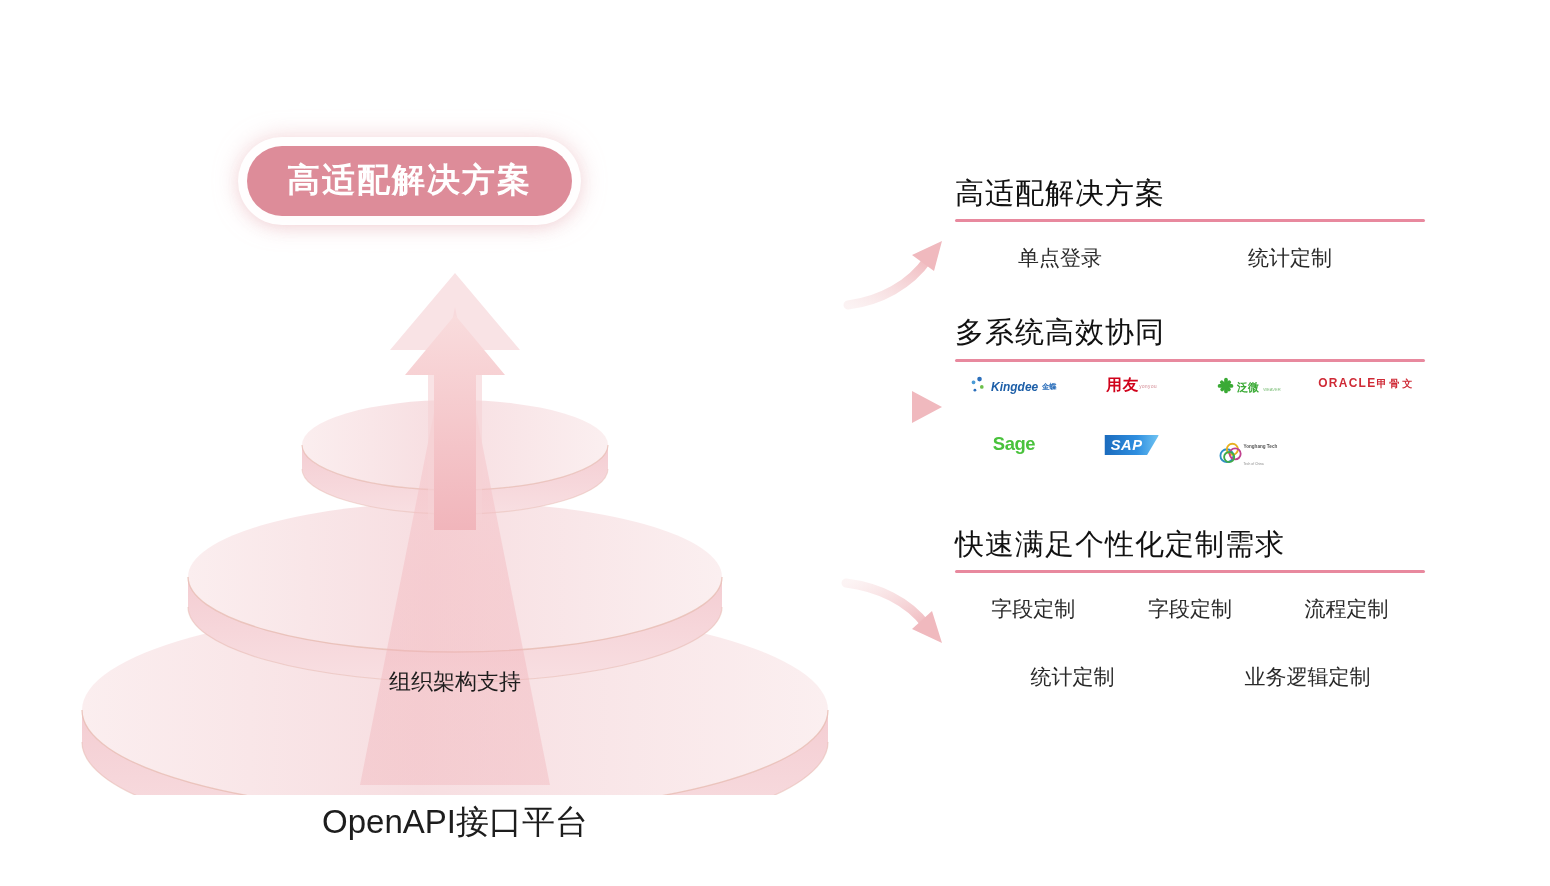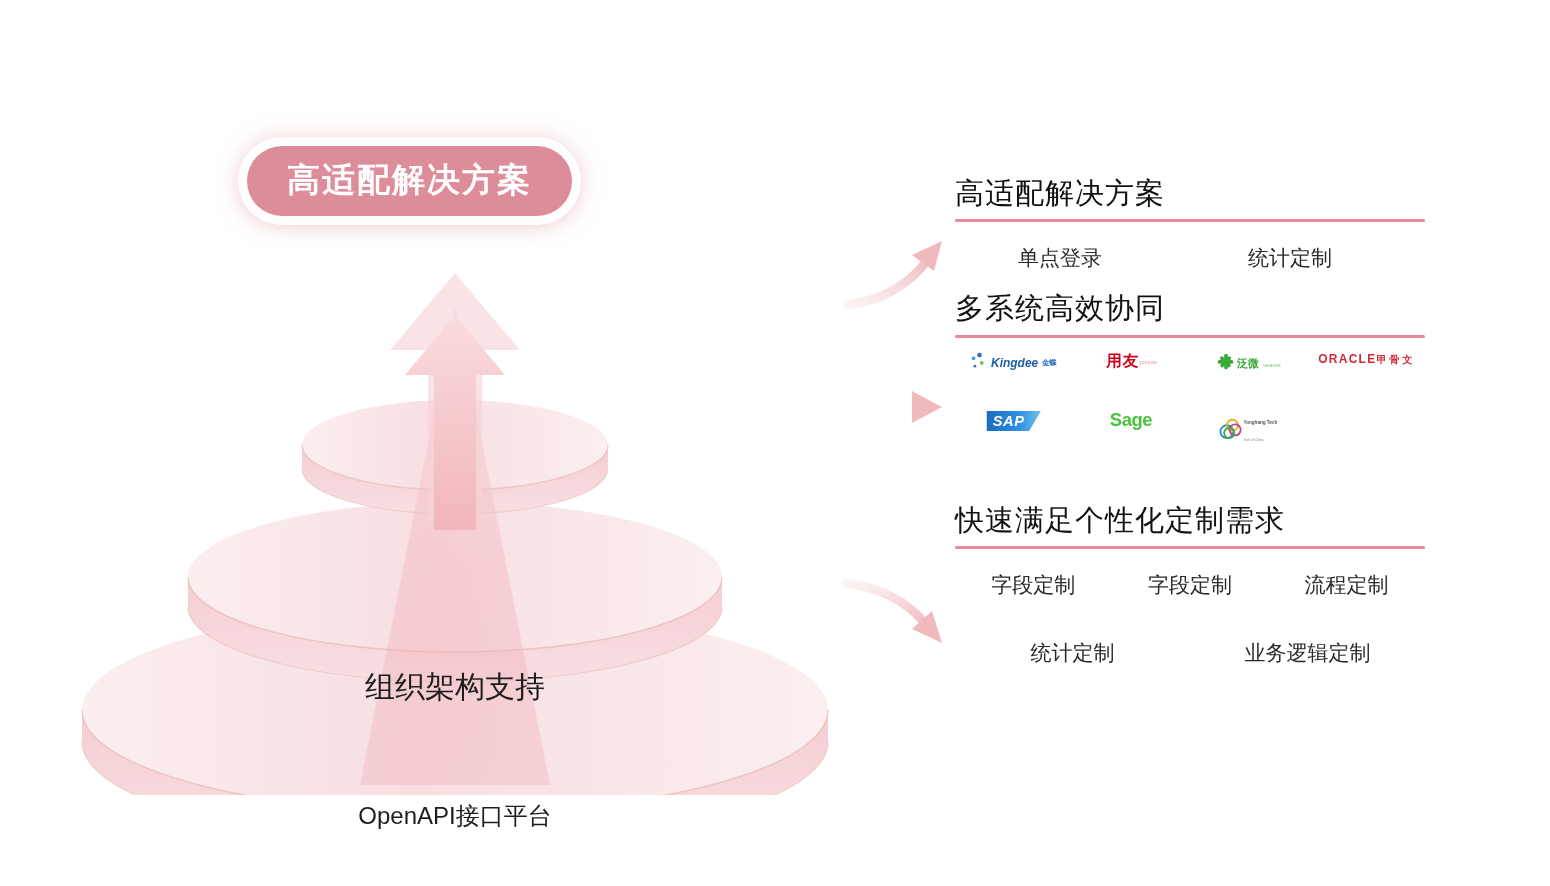--- a/index.html
+++ b/index.html
@@ -31,22 +31,22 @@
   
   .pyramid{position:absolute;left:60px;top:255px;width:790px;height:540px;}
   .pyramid svg{display:block;}
   .tier-label{
     position:absolute;
     color:#1d1d1d;
     white-space:nowrap;
     font-weight:500;
     text-align:center;
   }
-  #tier-label-0{left:0;top:412px;width:790px;font-size:30px;}
-  #tier-label-1{left:0;top:545px;width:790px;font-size:24px;}
+  #tier-label-0{left:0;top:412px;width:790px;font-size:22px;}
+  #tier-label-1{left:0;top:545px;width:790px;font-size:33px;}
 
   
   .arrows{position:absolute;left:830px;top:215px;width:160px;height:450px;}
 
   
   .panel{position:absolute;left:955px;top:175px;width:470px;}
   .section{margin-bottom:18px;}
   .sec-title{
     font-size:29px;color:#111;letter-spacing:1px;
     line-height:1.25;padding-bottom:8px;font-weight:500;
@@ -241,21 +241,21 @@
 
     <div class="section">
       <div class="sec-title">高适配解决方案</div>
       <div class="sec-rule"></div>
       <div class="tags" id="sec1-tags">
         <div class="tag">单点登录</div>
         <div class="tag">统计定制</div>
       </div>
     </div>
 
-    <div class="section" style="margin-top:18px;">
+    <div class="section" style="margin-top:42px;">
       <div class="sec-title">多系统高效协同</div>
       <div class="sec-rule"></div>
 
       <div class="logos">
         <div class="logo-row">
 
           <div class="logo-cell">
             <div class="logo kingdee">
               <span class="dots">
                 <i style="width:5px;height:5px;background:#2c6fbb;left:6px;top:0;"></i>
@@ -295,27 +295,27 @@
               <div class="name">ORACLE</div>
               <div class="cn">甲骨文</div>
             </div>
           </div>
         </div>
 
         <div class="logo-row">
 
           <div class="logo-cell">
             <div class="logo">
+              <span class="sage">Sage</span>
+            </div>
+          </div>
+
+          <div class="logo-cell">
+            <div class="logo">
               <span class="sap">SAP</span>
-            </div>
-          </div>
-
-          <div class="logo-cell">
-            <div class="logo">
-              <span class="sage">Sage</span>
             </div>
           </div>
 
 
           <div class="logo-cell">
             <div class="logo yonghang">
               <span class="rings">
                 <i style="width:12px;height:12px;border:2.5px solid #2e8fc4;left:0;top:6px;"></i>
                 <i style="width:10px;height:10px;border:2.5px solid #e8b020;left:7px;top:0;"></i>
                 <i style="width:10px;height:10px;border:2.5px solid #c0418f;left:10px;top:5px;"></i>

